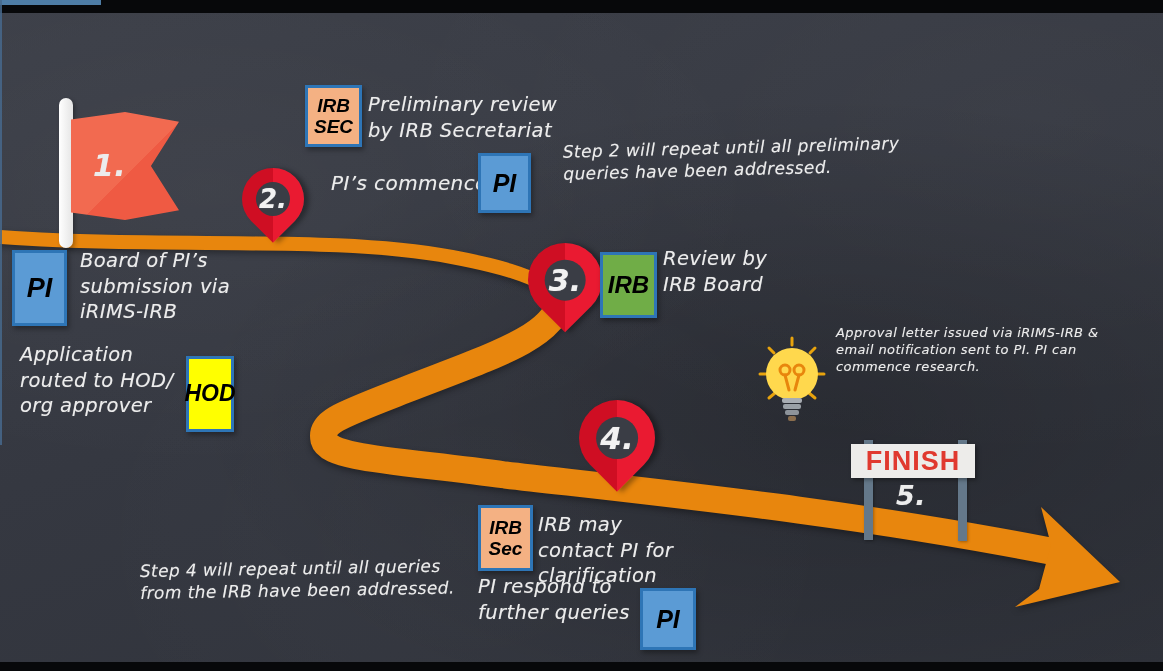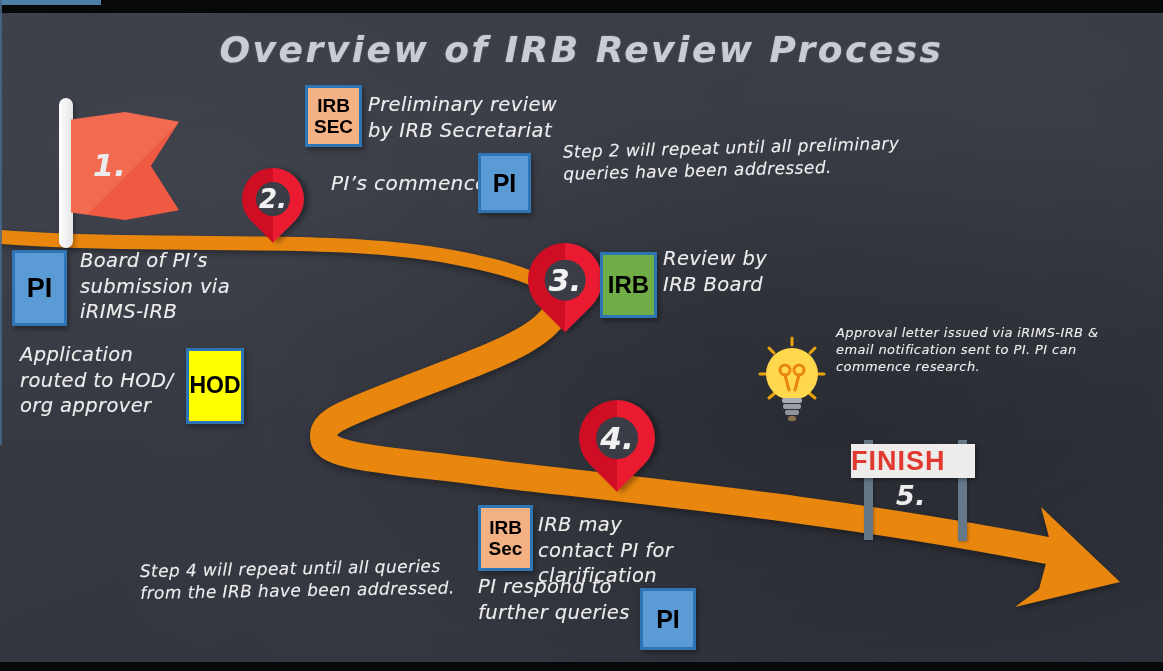--- a/index.html
+++ b/index.html
@@ -61,32 +61,32 @@
     background:linear-gradient(135deg,#f26a50 55%, #ef5a43 55%); z-index:2;
     clip-path:polygon(0 7%, 50% 0%, 100% 9%, 74% 50%, 100% 91%, 50% 100%, 0 93%);
     display:flex; align-items:center; }
   .flag-num { position:static; font-size:30px; font-weight:bold; padding-left:22px; }
 
   
   .actor-box {
     position:absolute; z-index:4; border:3px solid #2e75b6;
     display:flex; align-items:center; justify-content:center; text-align:center;
     font-family:"Liberation Sans", sans-serif; font-weight:bold; color:#000;
-    box-shadow:2px 3px 5px rgba(0,0,0,.35); line-height:1.12;
+    box-shadow:2px 3px 5px rgba(0,0,0,.35); line-height:1.12;font-style:italic;
   }
   .bg-pi  { background:#5b9bd5;justify-content:center; }
   .bg-sec { background:#f4b183; }
   .bg-hod { background:#ffff00; }
   .bg-irb { background:#70ad47; }
 
   
   .post { position:absolute; width:9px; background:#64788a; z-index:4;
     box-shadow:1px 1px 3px rgba(0,0,0,.3); }
   .finish-banner { position:absolute; left:851px; top:444px; width:124px; height:34px;
-    background:#edecea; z-index:4; display:flex; align-items:center; 
+    background:#edecea; z-index:4; display:flex; align-items:center; justify-content:center;
     font-family:"Liberation Sans", sans-serif; font-weight:bold; font-size:27px;
     color:#e0392f; letter-spacing:1px; box-shadow:2px 2px 4px rgba(0,0,0,.35); }
 
   .bulb { position:absolute; left:756px; top:332px; z-index:3; }
 </style>
 </head>
 <body>
 
 <div id="stage">
 
@@ -96,21 +96,20 @@
       <path d="M 561 300 C 553 338, 492 356, 405 390 C 338 416, 320 422, 324 440 C 329 459, 405 461, 505 475 C 670 494, 850 512, 1050 551" fill="none" stroke="#e8860d" stroke-width="27" stroke-linecap="round"></path>
       <polygon points="1120,582 1041,507 1051,545 1039,589 1015,607" fill="#e8860d"></polygon>
     </g>
   </svg>
 
   <div class="topbar"></div>
   <div class="bluestrip"></div>
   <div class="leftedge"></div>
   <div class="bottombar"></div>
 
-  <div class="chalk title">Overview of IRB Review Process</div>
 
   <div class="flag-pole"></div>
   <div class="flag-body">
     <span class="chalk flag-num">1.</span>
   </div>
 
   <div class="pin pin-sm" style="left:242px; top:168px;">
     <div class="pin-body"></div>
     <div class="pin-circle">
       <span class="pin-num">2.</span>
@@ -137,21 +136,21 @@
   <div class="actor-box bg-pi" style="left:478px; top:153px; width:53px; height:60px; font-size:25px;">
     <span>PI</span>
   </div>
   <div class="chalk" style="left:563px; top:136px; width:368px; font-size:17px; transform:rotate(-1.5deg);">Step 2 will repeat until all preliminary queries have been addressed.</div>
 
   <div class="actor-box bg-pi" style="left:12px; top:250px; width:55px; height:76px; font-size:27px;">
     <span>PI</span>
   </div>
   <div class="chalk" style="left:80px; top:248px; width:180px; font-size:19.5px;">Board of PI’s submission via iRIMS-IRB</div>
   <div class="chalk" style="left:20px; top:342px; width:162px; font-size:19.5px;">Application routed to HOD/ org approver</div>
-  <div class="actor-box bg-hod" style="left:186px; top:348px; width:58px; height:76px; font-size:23px;">
+  <div class="actor-box bg-hod" style="left:186px; top:356px; width:48px; height:76px; font-size:23px;">
     <span>HOD</span>
   </div>
 
   <div class="actor-box bg-irb" style="left:600px; top:252px; width:57px; height:66px; font-size:24px;">
     <span>IRB</span>
   </div>
   <div class="chalk" style="left:663px; top:246px; width:130px; font-size:19.5px;">Review by IRB Board</div>
 
   <svg class="bulb" width="72" height="96" viewBox="0 0 72 96">
     <g stroke="#e8a30d" stroke-width="3" stroke-linecap="round">

